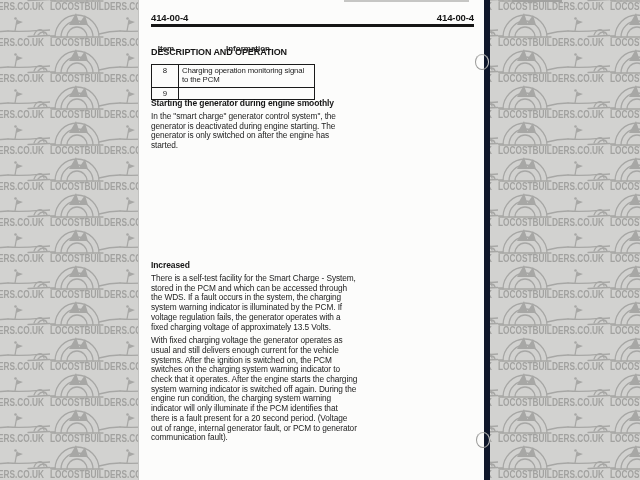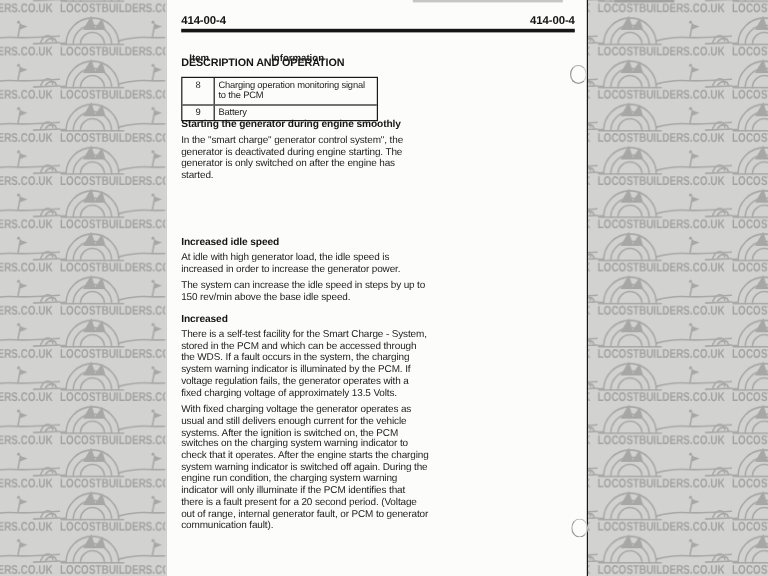--- a/index.html
+++ b/index.html
@@ -9,21 +9,21 @@
     font-family:"Liberation Sans","DejaVu Sans",sans-serif;
     -webkit-font-smoothing:antialiased;
   }
   
   #wm-svg{position:absolute;left:0;top:0;width:640px;height:480px;display:block;}
 
   
   .page{
     position:absolute;left:138px;top:0;width:352px;height:480px;
     background:#fcfcfb;
-    border-left:1px solid #c2c2c0;border-right:1px solid #0f172a;
+    border-left:1px solid #c2c2c0;border-right:6px solid #0f172a;
     box-sizing:border-box;
   }
   .page-header{
     position:absolute;left:12px;right:10px;top:12px;
     display:flex;justify-content:space-between;align-items:baseline;
     font-weight:bold;font-size:9.5px;color:#151515;letter-spacing:-0.1px;
   }
   .page-header .title{flex:1;text-align:center;}
   .header-rule{
     position:absolute;left:12px;right:10px;top:24px;height:3px;background:#151515;
@@ -114,35 +114,29 @@
       <span class="c1">Item</span>
       <span class="c2">Information</span>
     </div>
     <div class="tbody">
       <div class="trow">
         <div class="cell-item">8</div>
         <div class="cell-desc">Charging operation monitoring signal to the PCM</div>
       </div>
       <div class="trow">
         <div class="cell-item">9</div>
-        <div class="cell-desc">Battery</div>
       </div>
     </div>
   </div>
 
   <div class="txt-section" id="sec0">
     <h3>Starting the generator during engine smoothly</h3>
     <p>In the "smart charge" generator control system", the generator is deactivated during engine starting. The generator is only switched on after the engine has started.</p>
   </div>
 
-  <div class="txt-section" id="sec1">
-    <h3>Increased idle speed</h3>
-    <p>At idle with high generator load, the idle speed is increased in order to increase the generator power.</p>
-    <p>The system can increase the idle speed in steps by up to 150 rev/min above the base idle speed.</p>
-  </div>
 
   <div class="txt-section" id="sec2">
     <h3>Increased</h3>
     <p>There is a self-test facility for the Smart Charge - System, stored in the PCM and which can be accessed through the WDS. If a fault occurs in the system, the charging system warning indicator is illuminated by the PCM. If voltage regulation fails, the generator operates with a fixed charging voltage of approximately 13.5 Volts.</p>
     <p>With fixed charging voltage the generator operates as usual and still delivers enough current for the vehicle systems. After the ignition is switched on, the PCM switches on the charging system warning indicator to check that it operates. After the engine starts the charging system warning indicator is switched off again. During the engine run condition, the charging system warning indicator will only illuminate if the PCM identifies that there is a fault present for a 20 second period. (Voltage out of range, internal generator fault, or PCM to generator communication fault).</p>
   </div>
 
 </div>
 
 <div class="punch-mark" id="punch-top"></div>

